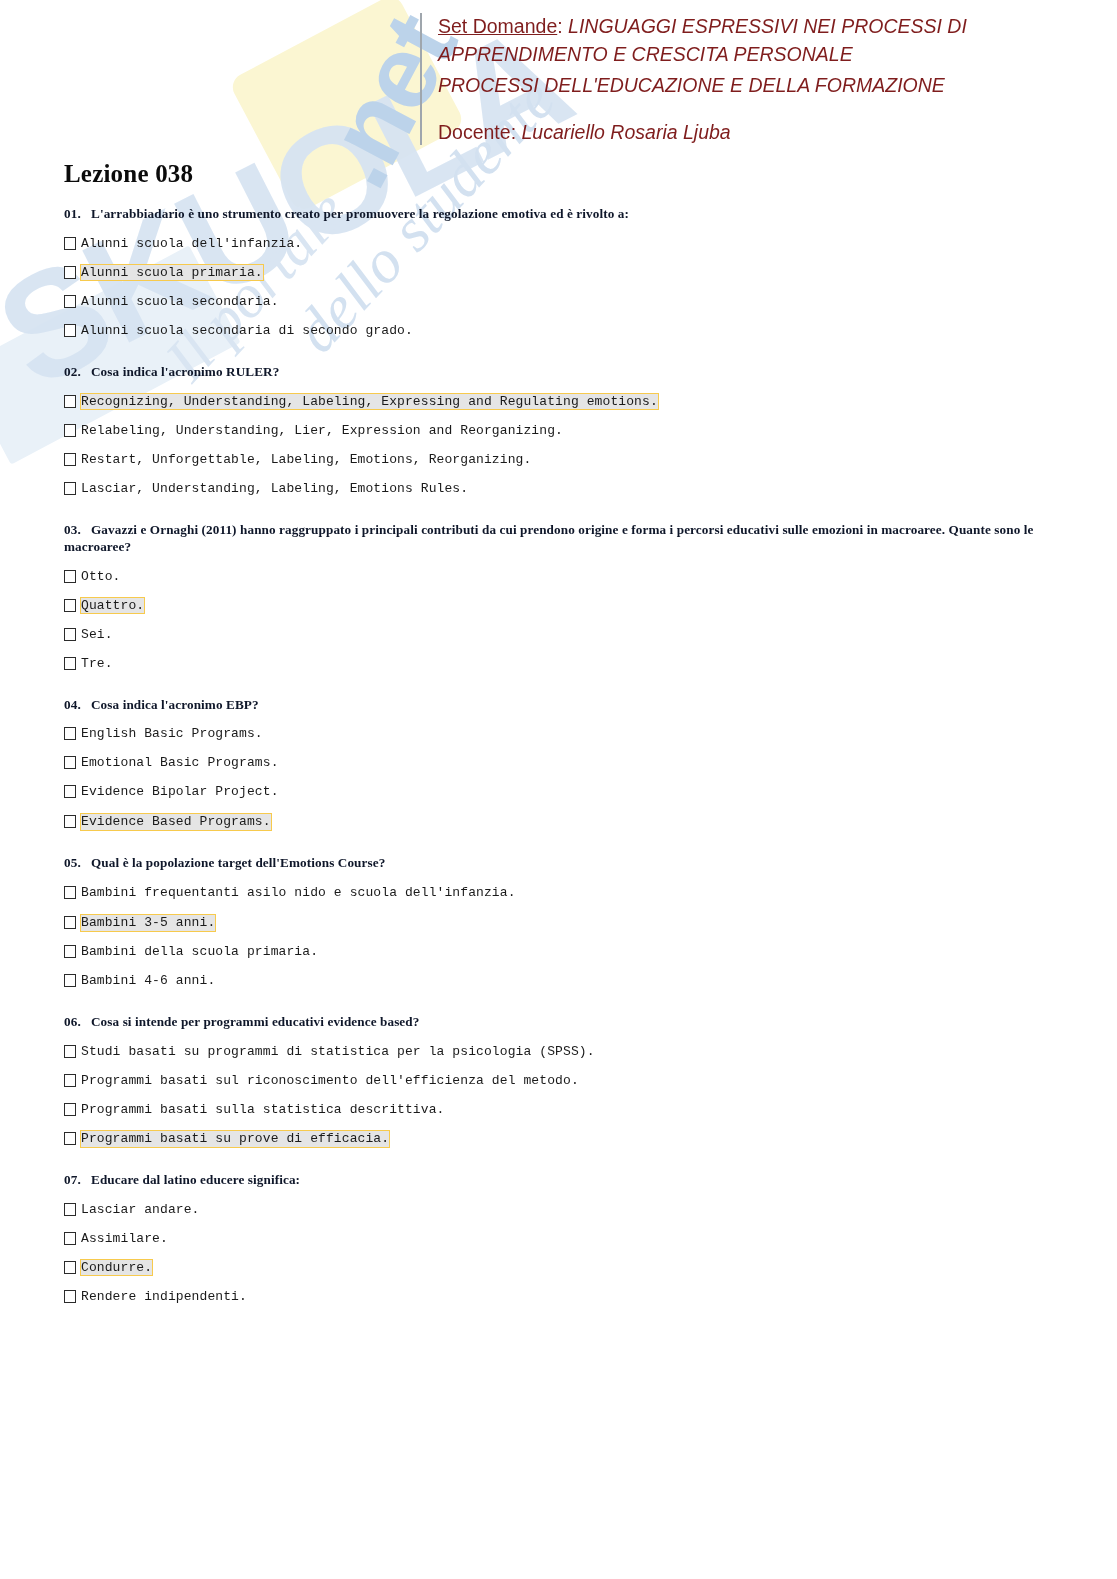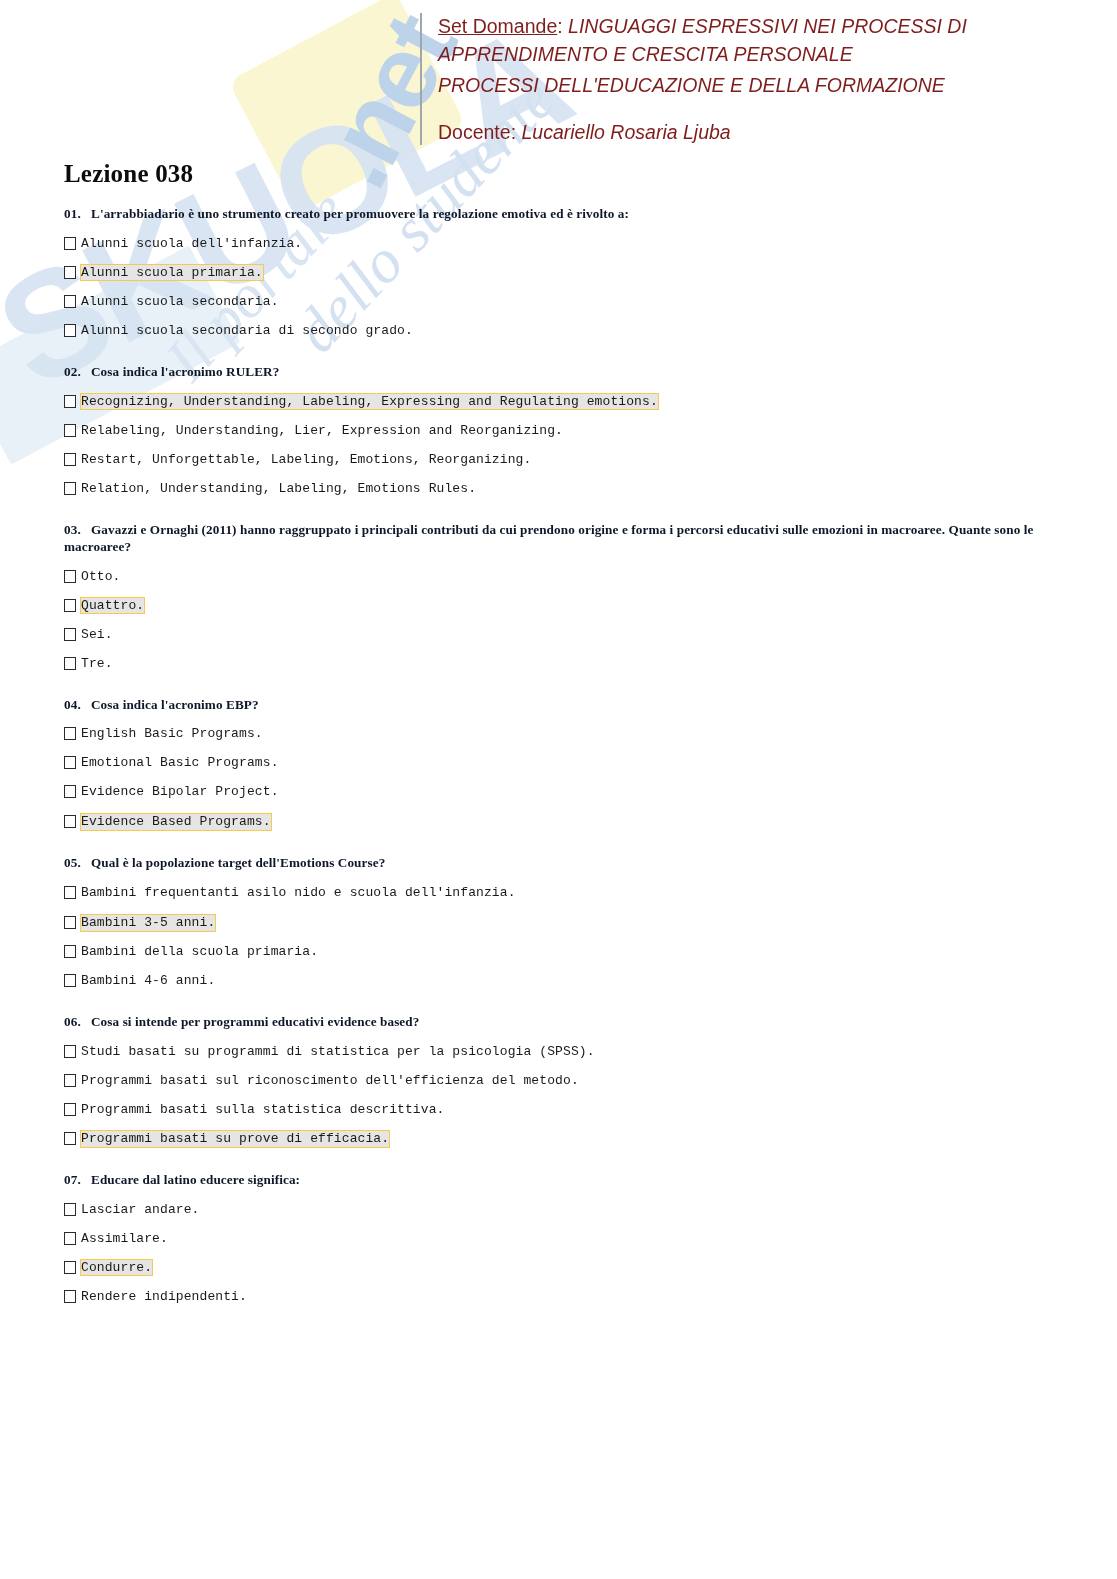--- a/index.html
+++ b/index.html
@@ -224,21 +224,21 @@
             <div class="option-row">
               <span class="checkbox"></span>
               <span class="opt-text">Relabeling, Understanding, Lier, Expression and Reorganizing.</span>
             </div>
             <div class="option-row">
               <span class="checkbox"></span>
               <span class="opt-text">Restart, Unforgettable, Labeling, Emotions, Reorganizing.</span>
             </div>
             <div class="option-row">
               <span class="checkbox"></span>
-              <span class="opt-text">Relation, Understanding, Labeling, Emotions Rules.</span>
+              <span class="opt-text">Lasciar, Understanding, Labeling, Emotions Rules.</span>
             </div>
           </div>
           <div class="question-block">
             <div class="q-text"><span class="q-num">03.</span><span>&nbsp;&nbsp; Gavazzi e Ornaghi (2011) hanno raggruppato i principali contributi da cui prendono origine e forma i percorsi educativi sulle emozioni in macroaree. Quante sono le macroaree?</span></div>
             <div class="option-row">
               <span class="checkbox"></span>
               <span class="opt-text">Otto.</span>
             </div>
             <div class="option-row">
               <span class="checkbox"></span>

